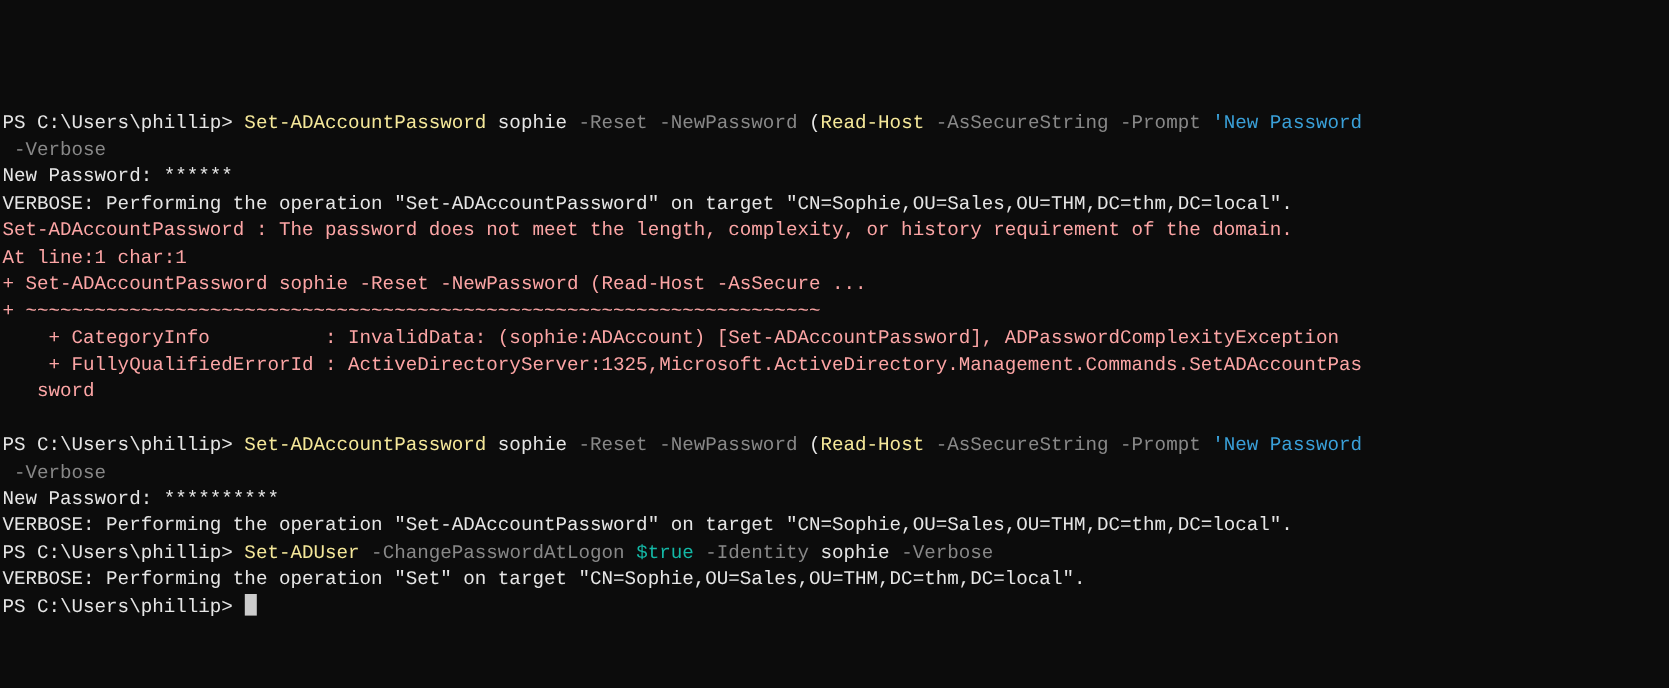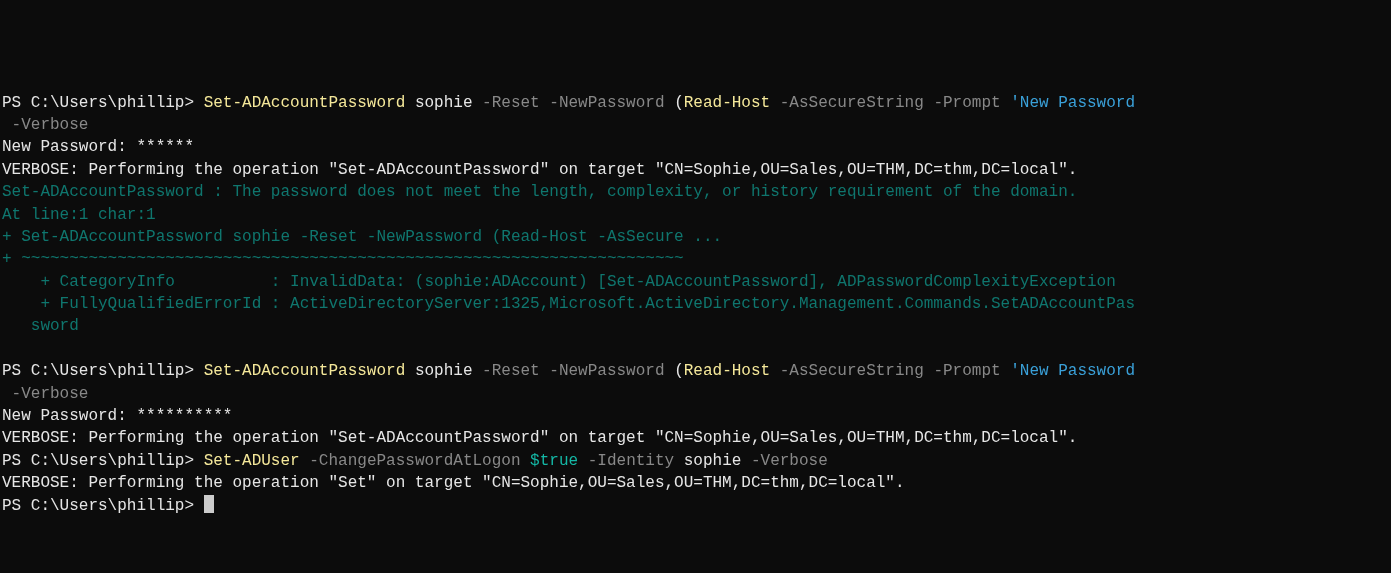--- a/index.html
+++ b/index.html
@@ -18,21 +18,21 @@
     .terminal {
       padding: 2px 0 0 2px;
     }
     .line {
       display: block;
     }
     .c-white { color: #e6e6e6; }
     .c-yellow { color: #f5e89a; }
     .c-gray { color: #888888; }
     .c-cyan { color: #3aa0d8; }
-    .c-red { color: #0f766e; }
+    .c-red { color: #fca5a5; }
     .c-green { color: #14b8a6; }
     .cursor {
       display: inline-block;
       width: 10px;
       height: 18px;
       background: #cccccc;
       vertical-align: text-bottom;
       margin-bottom: 2px;
     }
   </style>

